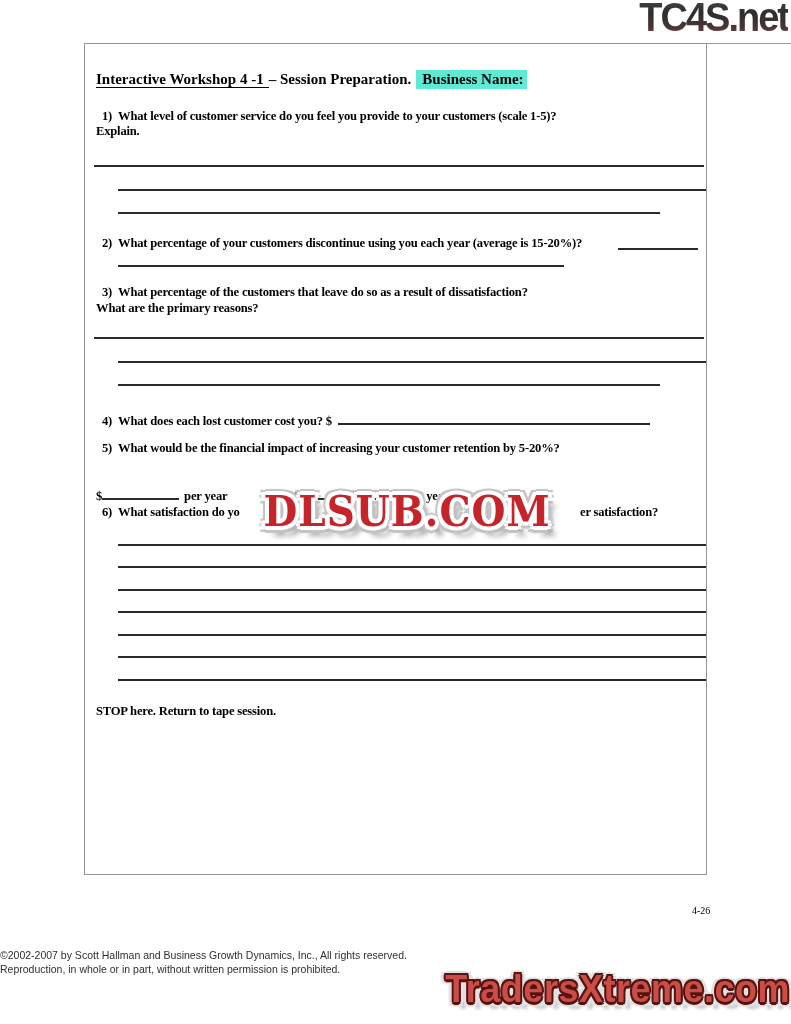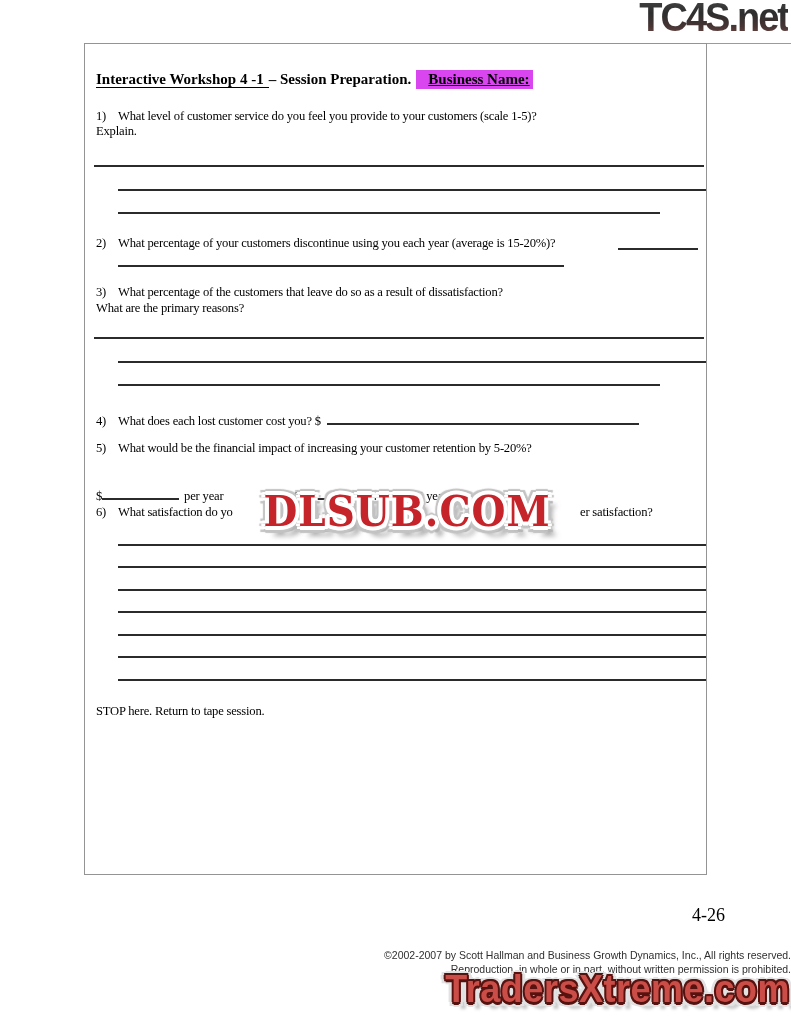--- a/index.html
+++ b/index.html
@@ -13,44 +13,44 @@
              -webkit-background-clip:text;background-clip:text;color:transparent;
              transform:scaleY(1.05);transform-origin:top right;}
   .rule-ext{position:absolute;left:705px;top:43px;width:86px;height:1px;background:#9b9b9b;}
 
   
   .sheet{position:absolute;left:84px;top:43px;width:621px;height:830px;border:1px solid #949494;background:#fff;}
 
   .title{position:absolute;left:11px;top:27px;font-size:15px;font-weight:700;white-space:nowrap;}
   .t-und{border-bottom:1.8px solid #000;padding-right:5px;}
   .t-mid{margin-right:5px;}
-  .t-hl{background:#d946ef;padding:1px 3px 2px 12px;text-decoration:underline;}
+  .t-hl{background:#5eead4;padding:1px 3px 2px 6px;}
 
-  .q{position:absolute;left:11px;font-size:12.6px;font-weight:400;letter-spacing:-0.2px;
-     white-space:nowrap;line-height:15px;}
+  .q{position:absolute;left:11px;font-size:12.6px;font-weight:700;letter-spacing:-0.2px;
+     white-space:nowrap;line-height:15px;text-align:center;}
   .qn{display:inline-block;width:22px;}
 
   .bline{position:absolute;height:2px;background:#2b2b2b;}
   .fill{display:inline-block;height:12px;border-bottom:2px solid #2b2b2b;vertical-align:baseline;}
   .g2{position:absolute;left:198px;top:0;}
 
   
   .watermark{position:absolute;left:254px;top:484px;width:306px;height:54px;z-index:6;
              display:flex;align-items:center;justify-content:center;
              font-family:"DejaVu Serif",serif;font-weight:700;font-size:39px;letter-spacing:1px;
              color:#c5242b;transform:scaleY(1.08);
              text-shadow:
                -3px -3px 0 #fff,3px -3px 0 #fff,-3px 3px 0 #fff,3px 3px 0 #fff,
                -4px 0 0 #fff,4px 0 0 #fff,0 -4px 0 #fff,0 4px 0 #fff,
                -6px 0 1px #c3c3c3,6px 0 1px #c3c3c3,0 -6px 1px #c3c3c3,0 6px 1px #c3c3c3,
                -5px -5px 1px #c3c3c3,5px -5px 1px #c3c3c3,-5px 5px 1px #c3c3c3,5px 5px 1px #b5b5b5,
                8px 9px 5px rgba(100,100,100,.55);}
 
-  .pagenum{position:absolute;left:692px;top:905px;font-size:18px;}
-  .copyright{position:absolute;left:0;top:949px;width:791px;text-align:right;
+  .pagenum{position:absolute;left:692px;top:905px;font-size:10px;}
+  .copyright{position:absolute;left:0;top:949px;width:791px;text-align:left;
              font-family:"Liberation Sans",sans-serif;font-size:10.5px;line-height:13.5px;color:#2f2f2f;}
 
   .traders-logo{position:absolute;right:1px;top:967px;font-family:"Liberation Sans",sans-serif;
                 font-weight:700;font-size:36px;letter-spacing:0.5px;color:#cb4d48;
                 transform:scaleY(1.06);transform-origin:top right;
                 text-shadow:
                   -1.5px -1.5px 0 #571310,1.5px -1.5px 0 #571310,-1.5px 1.5px 0 #571310,1.5px 1.5px 0 #571310,
                   -2px 0 0 #571310,2px 0 0 #571310,0 -2px 0 #571310,0 2.5px 0 #571310,
                   -4px -3px 0 #e2e2e2,4px -3px 0 #e2e2e2,-4px 4px 0 #e2e2e2,4px 4px 0 #e2e2e2,
                   -5px 0 0 #e2e2e2,5px 0 0 #e2e2e2,0 -4px 0 #e2e2e2,0 5px 0 #e2e2e2,

